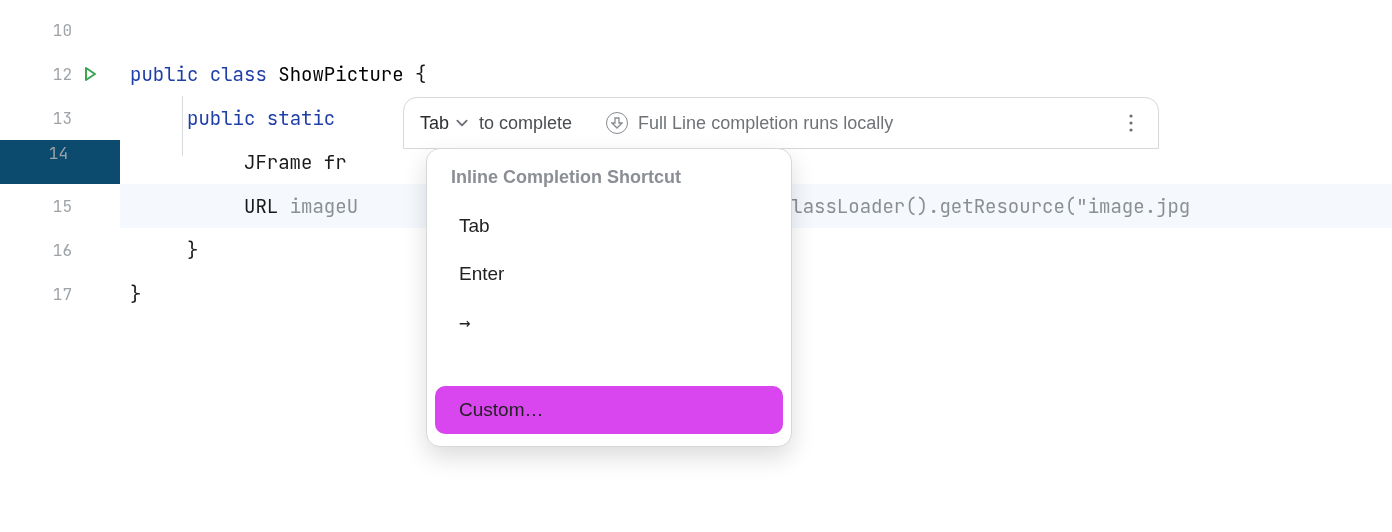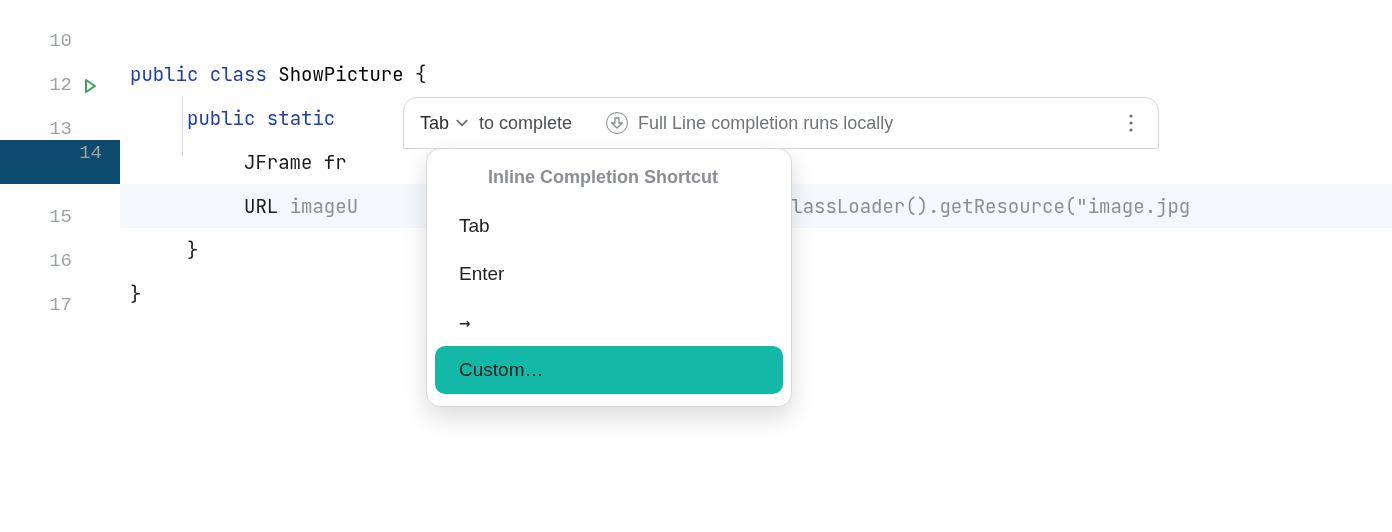--- a/index.html
+++ b/index.html
@@ -18,27 +18,26 @@
       height: 100%;
     }
     .gutter {
       width: 120px;
       flex: 0 0 120px;
       padding-top: 8px;
     }
     .gutter-row {
       height: 44px;
       display: flex;
-      align-items: flex-end;
+      align-items: center;
       justify-content: flex-end;
       padding-right: 18px;
       color: #9ea3a8;
-      font-size: 19px;
+      font-size: 16px;
       position: relative;
-      font-family: Liberation Mono, monospace;
     }
     .gutter-row.current { background: #0c4a6e; flex-direction: column; }
     .gutter-num { width:34px; text-align:right; }
     .run-icon {
       margin-left: 10px;
       width: 20px;
       height: 20px;
       display: inline-flex;
       align-items: center;
     }
@@ -136,32 +135,31 @@
       z-index: 4;
       padding: 10px 0 12px 0;
       font-family: -apple-system, "Segoe UI", Arial, sans-serif;
       font-size: 19px;
     }
     .dropdown-header {
       color: #8b8f95;
       font-weight: 600;
       padding: 8px 24px 14px 24px;
       font-size: 18px;
-      margin-left: 37px;
     }
     .dropdown-item {
       padding: 12px 24px;
       color: #222;
       border-radius: 10px;
       margin: 0 8px;
       display: flex;
       align-items: center;
       height: 48px;
     }
-    .dropdown-item.selected { background: #14b8a6; }
+    .dropdown-item.selected { background: #d946ef; margin-top: 40px; }
     .arrow-glyph { font-family: monospace; }
   </style>
 </head>
 <body>
 
 <div class="editor">
   <div class="gutter">
     <div class="gutter-row">
       <span class="gutter-num">10</span>
       <span class="run-icon"></span>

